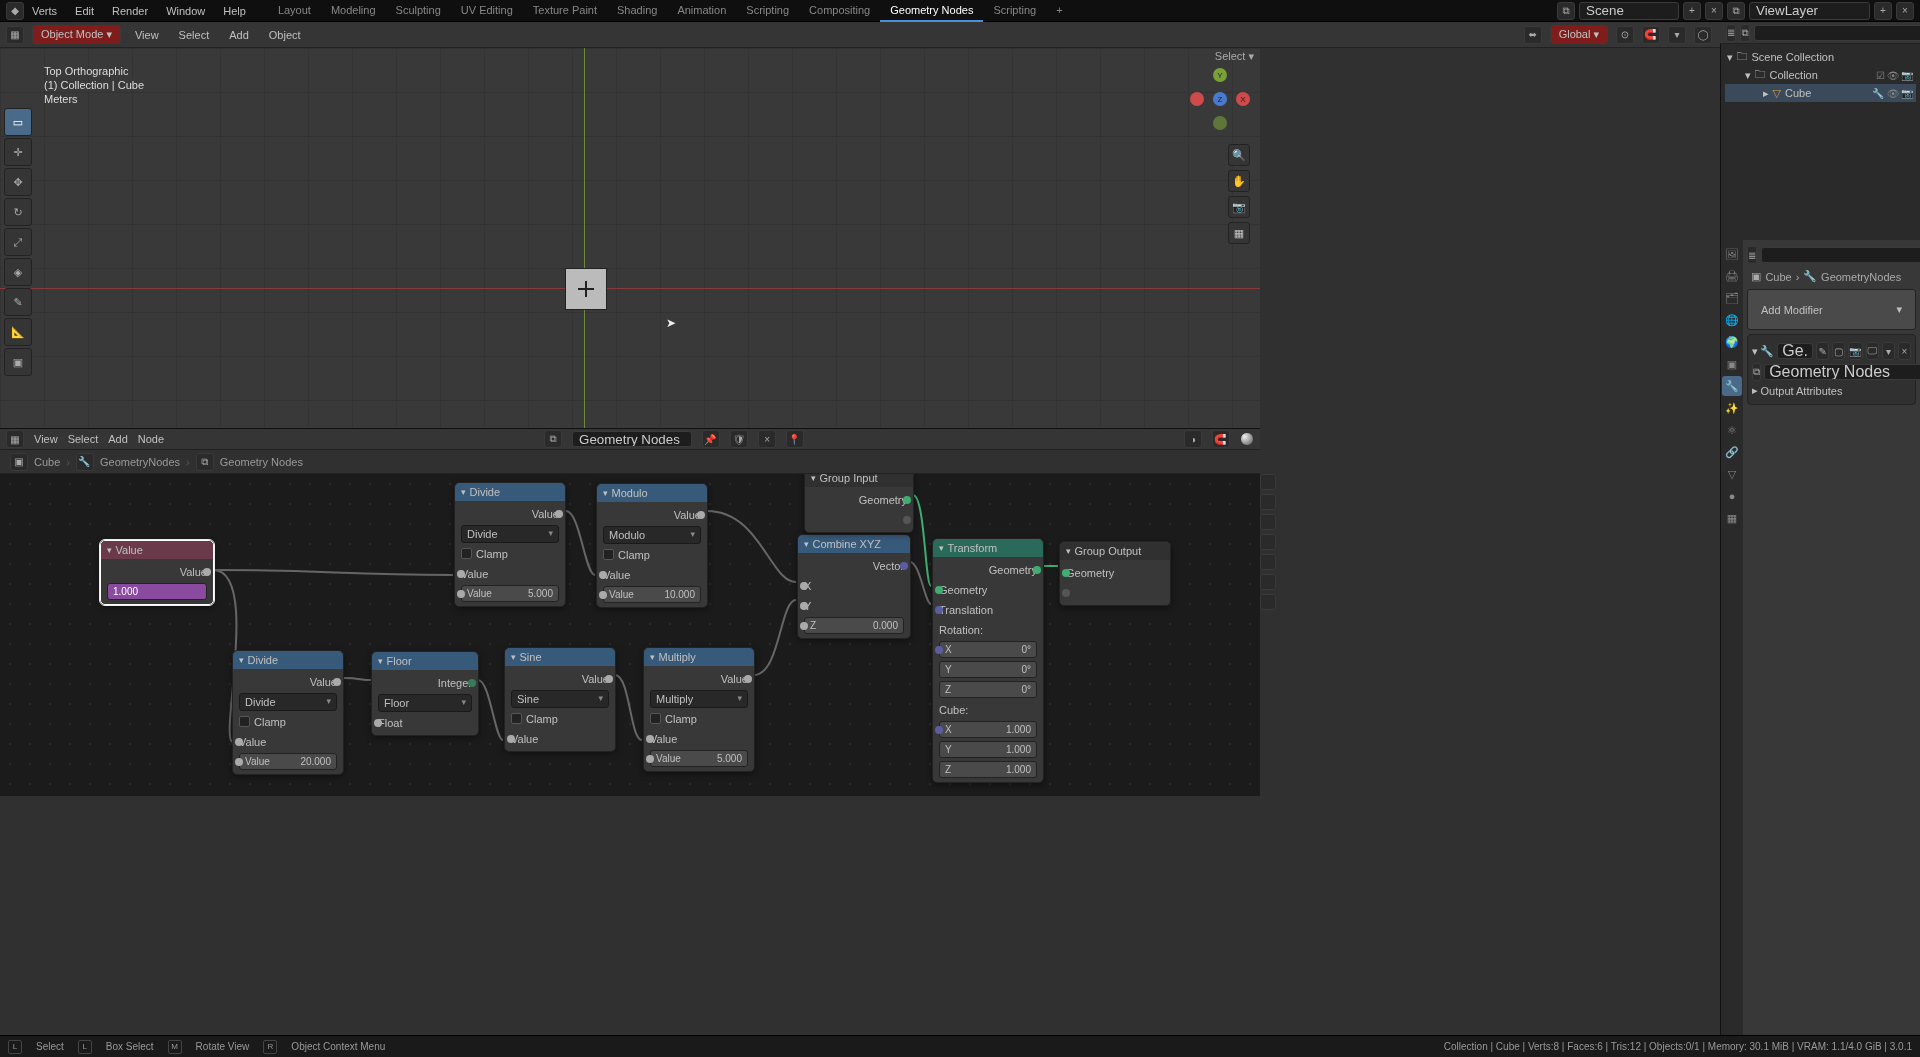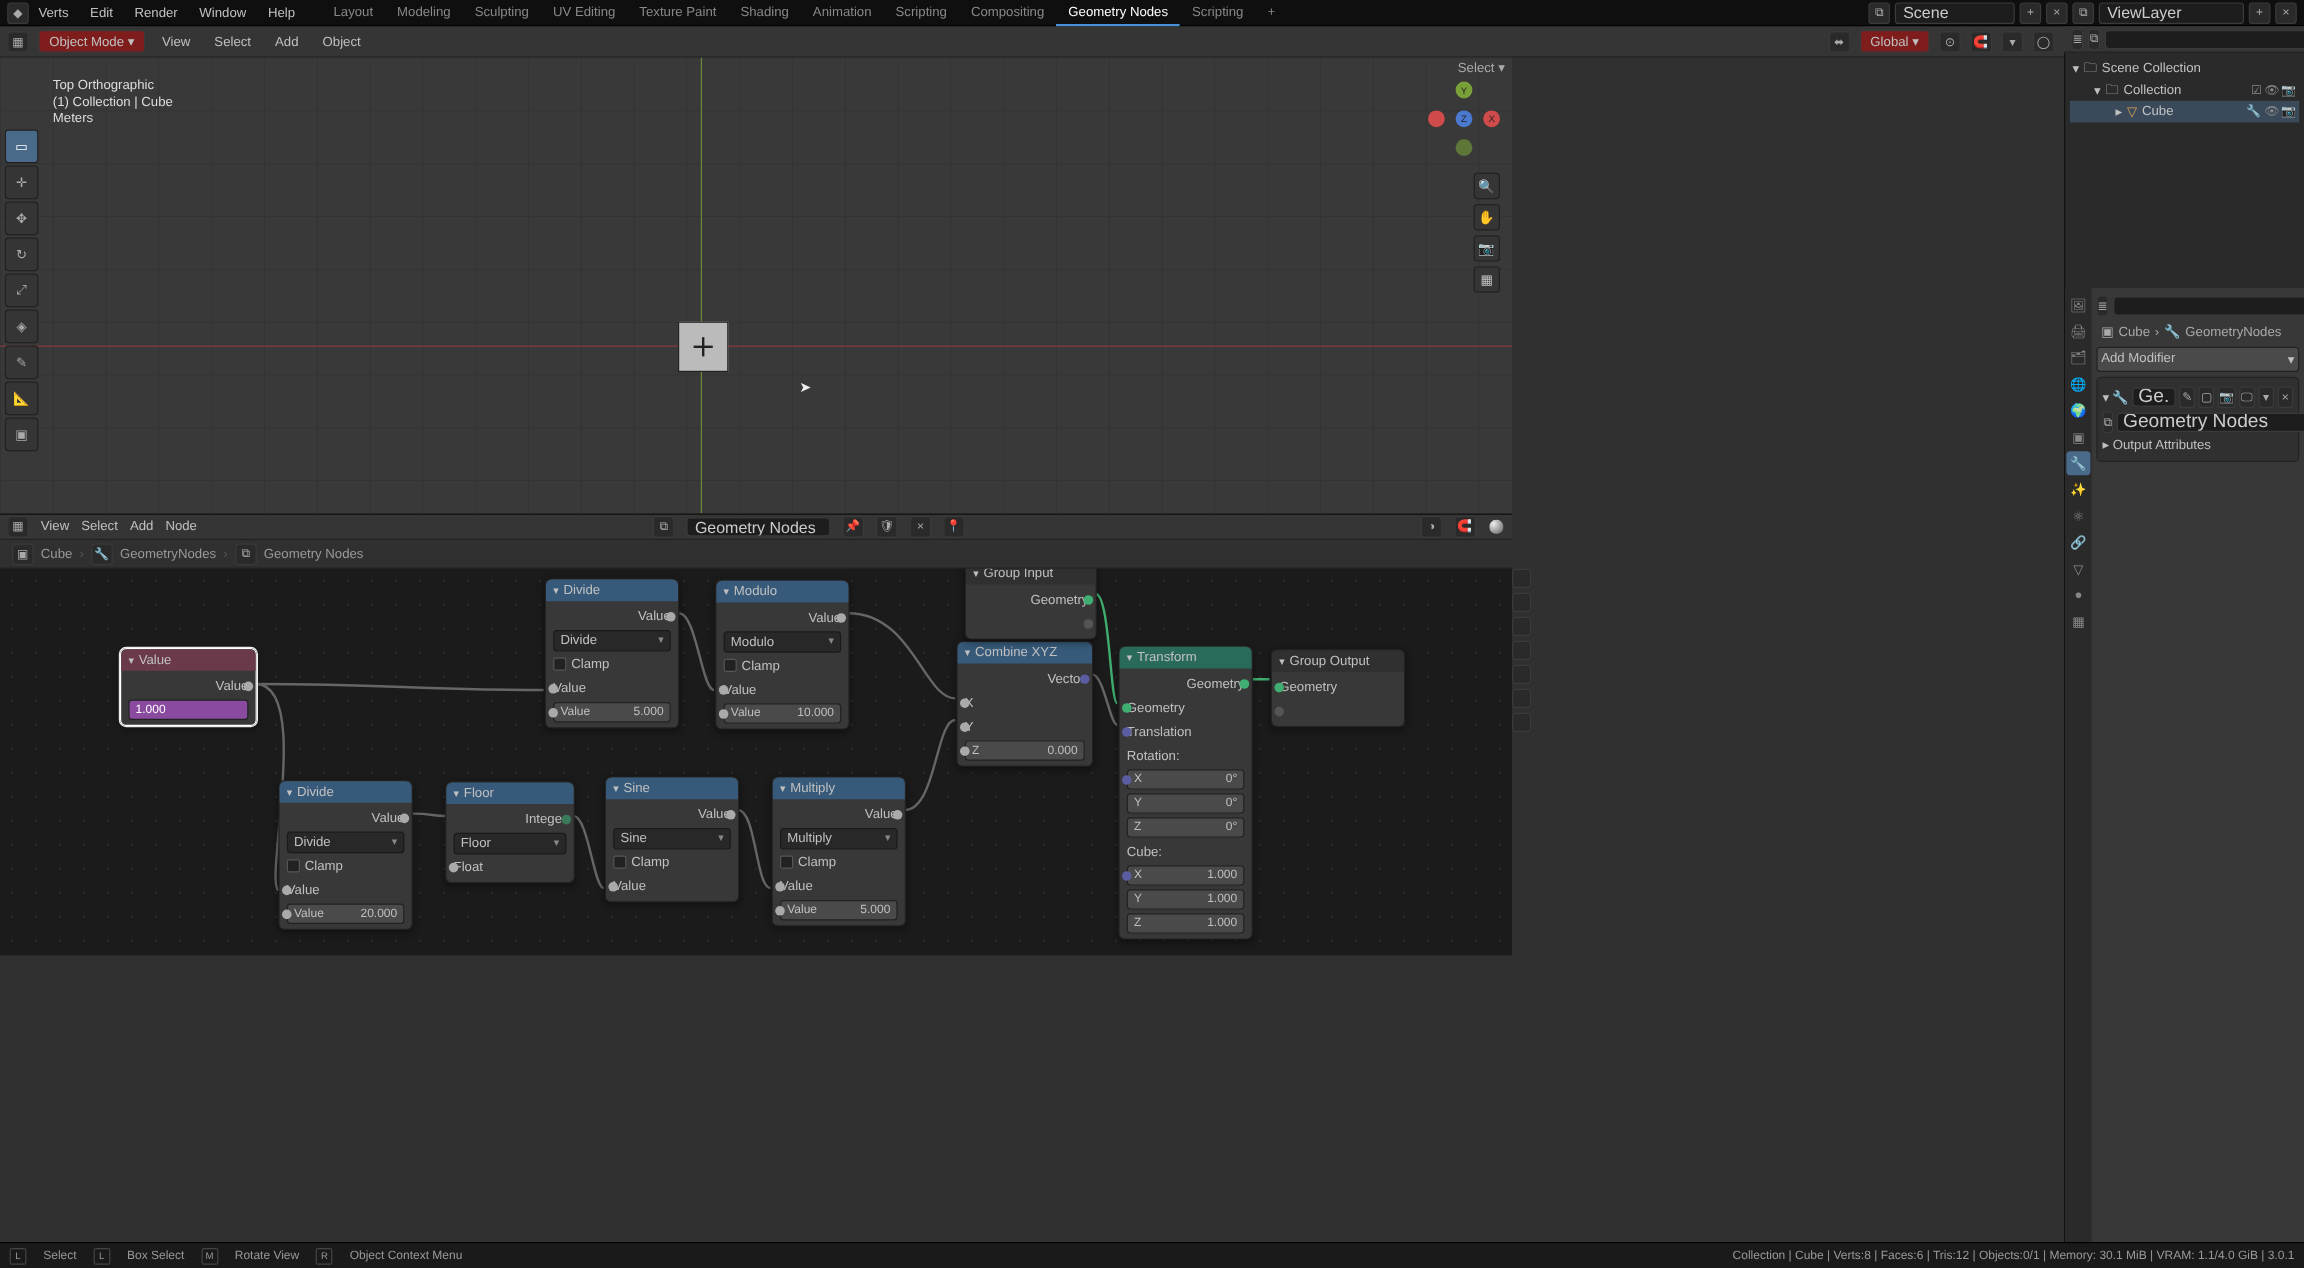--- a/index.html
+++ b/index.html
@@ -91,21 +91,21 @@
 .tree .tr .icons{margin-left:auto;display:flex;gap:2px;font-size:10px;color:#888;}
 .tree .indent{width:14px;display:inline-block;}
 
 
 .properties { position:absolute; top:240px; right:0; width:200px; bottom:22px; background:#383838; border-left:1px solid #111; display:flex; }
 .prop-tabs{width:22px;background:#2a2a2a;display:flex;flex-direction:column;gap:2px;padding-top:4px;}
 .prop-tabs .pt{width:20px;height:20px;margin:0 auto;border-radius:3px;display:flex;align-items:center;justify-content:center;cursor:pointer;color:#888;}
 .prop-tabs .pt.active{background:#4a6a8a;color:#fff;}
 .prop-body{flex:1;padding:4px;overflow:hidden;}
 .prop-body .crumb{display:flex;align-items:center;gap:4px;padding:4px;color:#aaa;font-size:11px;}
-.prop-body .btn-wide{background:#4a4a4a;border:1px solid #222;border-radius:3px;padding:3px;display:flex;justify-content:space-between;margin:2px 0;}
+.prop-body .btn-wide{background:#4a4a4a;border:1px solid #222;border-radius:3px;padding:13px;display:flex;justify-content:space-between;align-items:center;margin:2px 0;}
 .mod-panel{background:#303030;border:1px solid #222;border-radius:4px;padding:4px;margin-top:4px;}
 .mod-panel .mprow{display:flex;align-items:center;gap:3px;margin:3px 0;}
 .mod-panel input{background:#1d1d1d;border:1px solid #3a3a3a;color:#ccc;height:16px;flex:1;border-radius:3px;padding:0 4px;font-size:16px;}
 
 
 .statusbar{position:absolute;bottom:0;left:0;right:0;height:22px;background:#1a1a1a;display:flex;align-items:center;padding:0 8px;gap:14px;color:#999;font-size:10px;border-top:1px solid #000;}
 .statusbar .right{margin-left:auto;}
 .statusbar .sb-ico{width:14px;height:14px;border:1px solid #444;border-radius:2px;display:inline-flex;align-items:center;justify-content:center;font-size:8px;}
 </style>
 </head>

